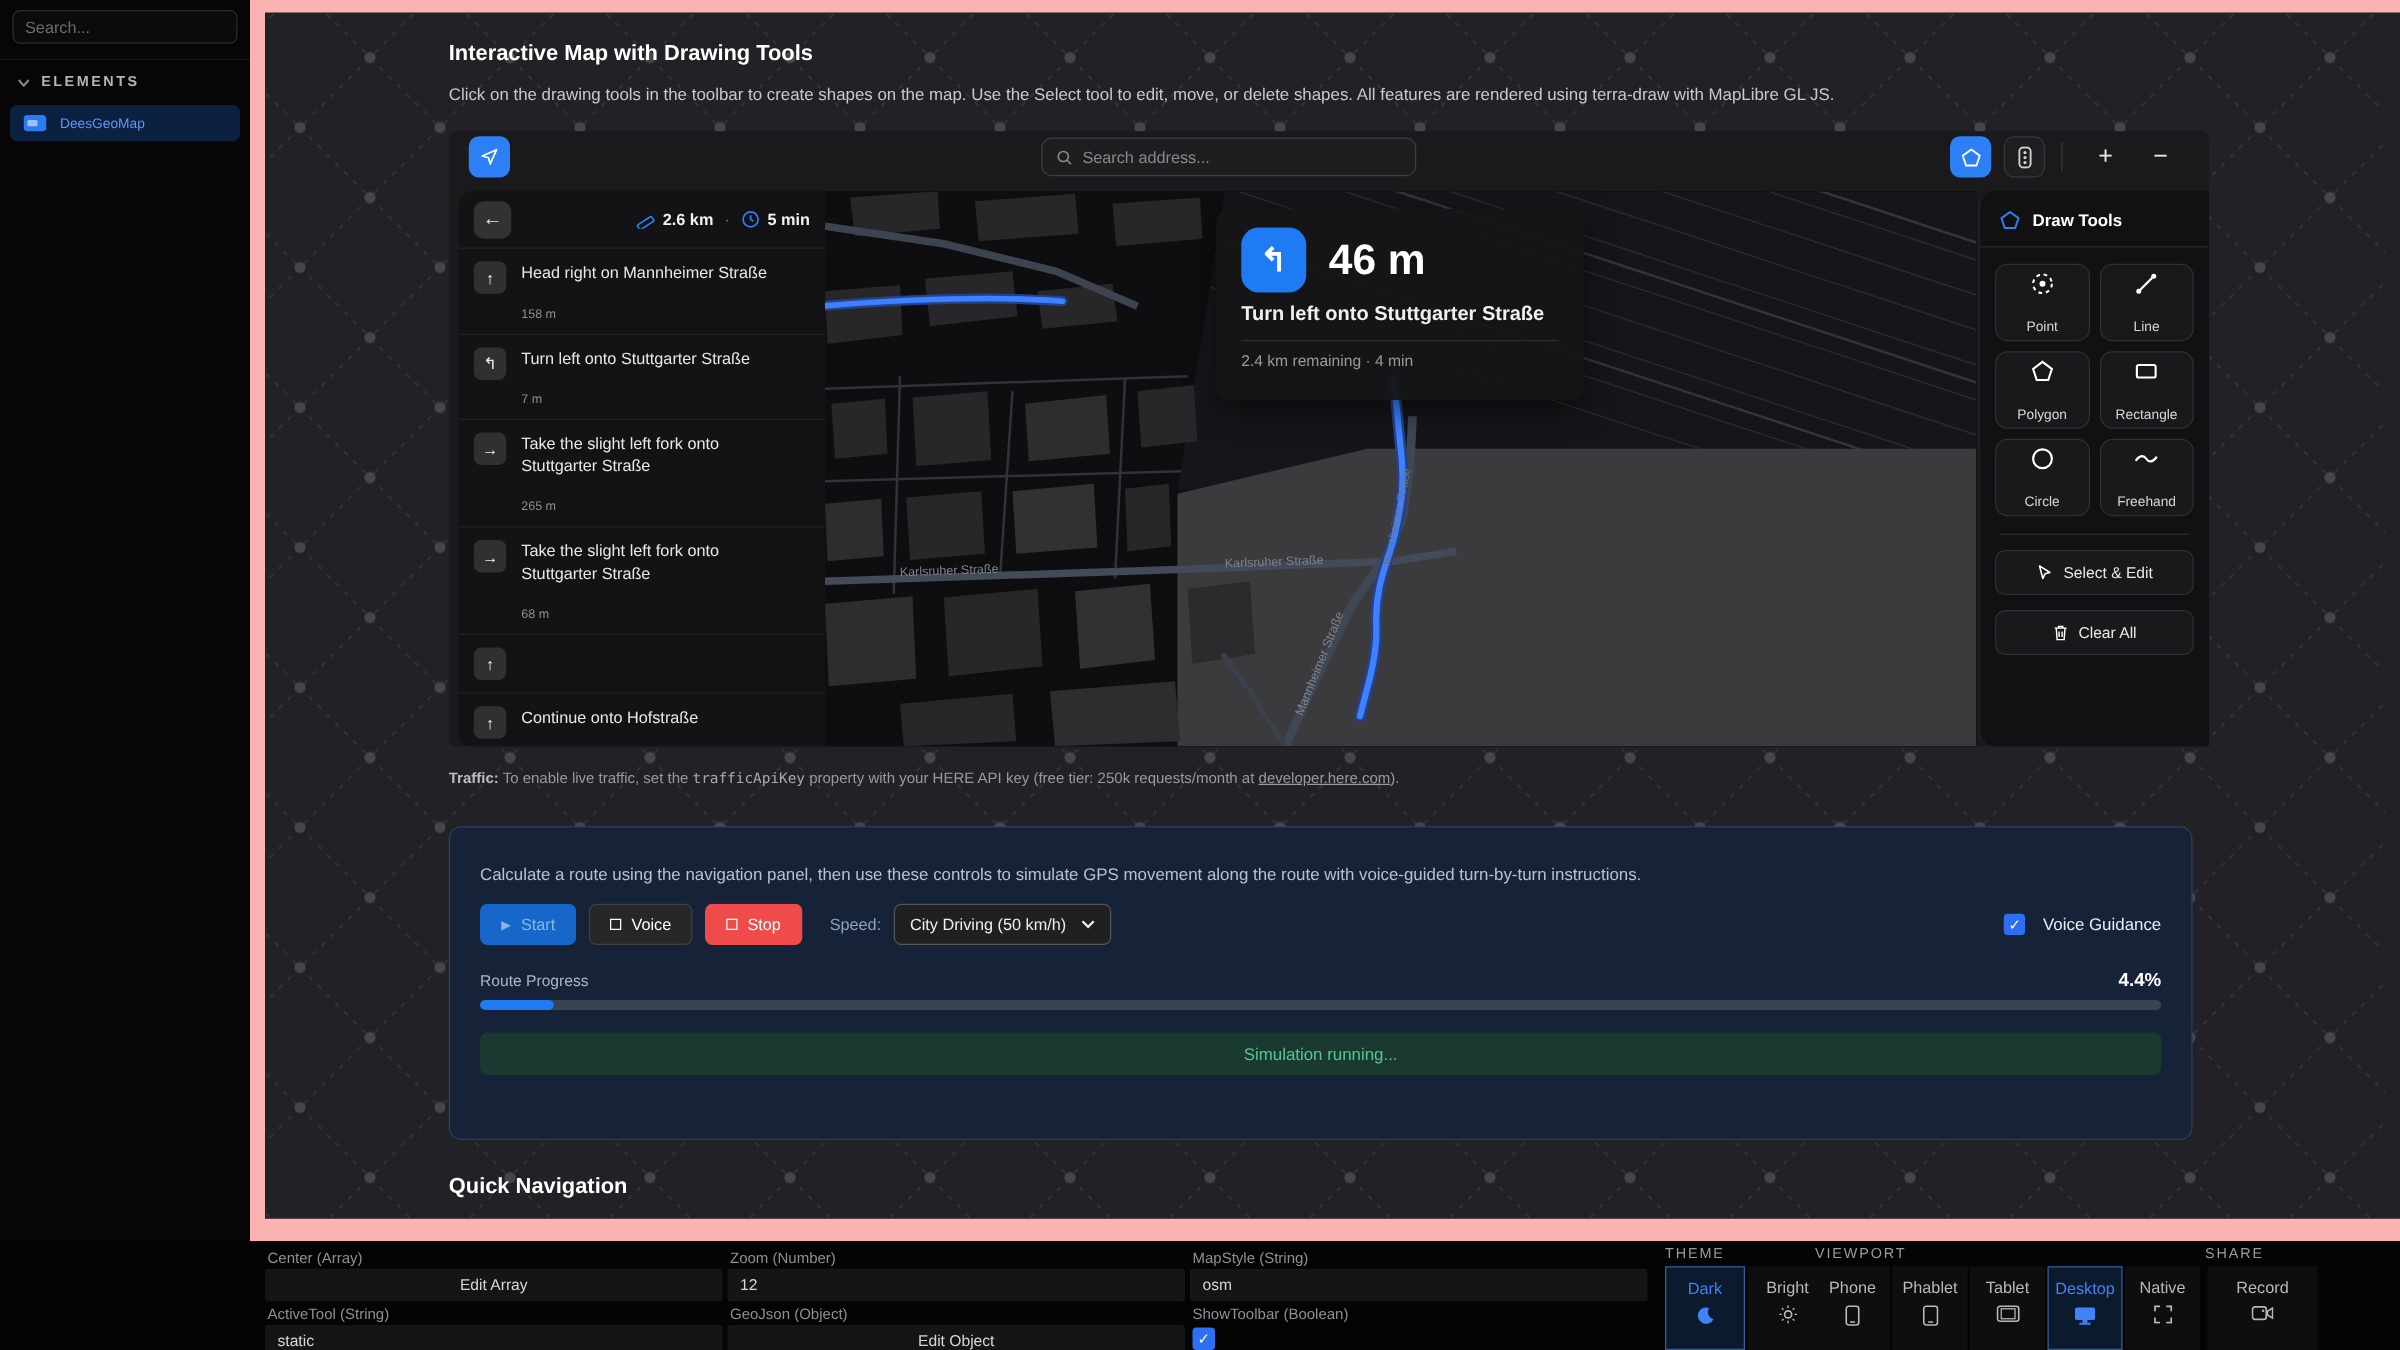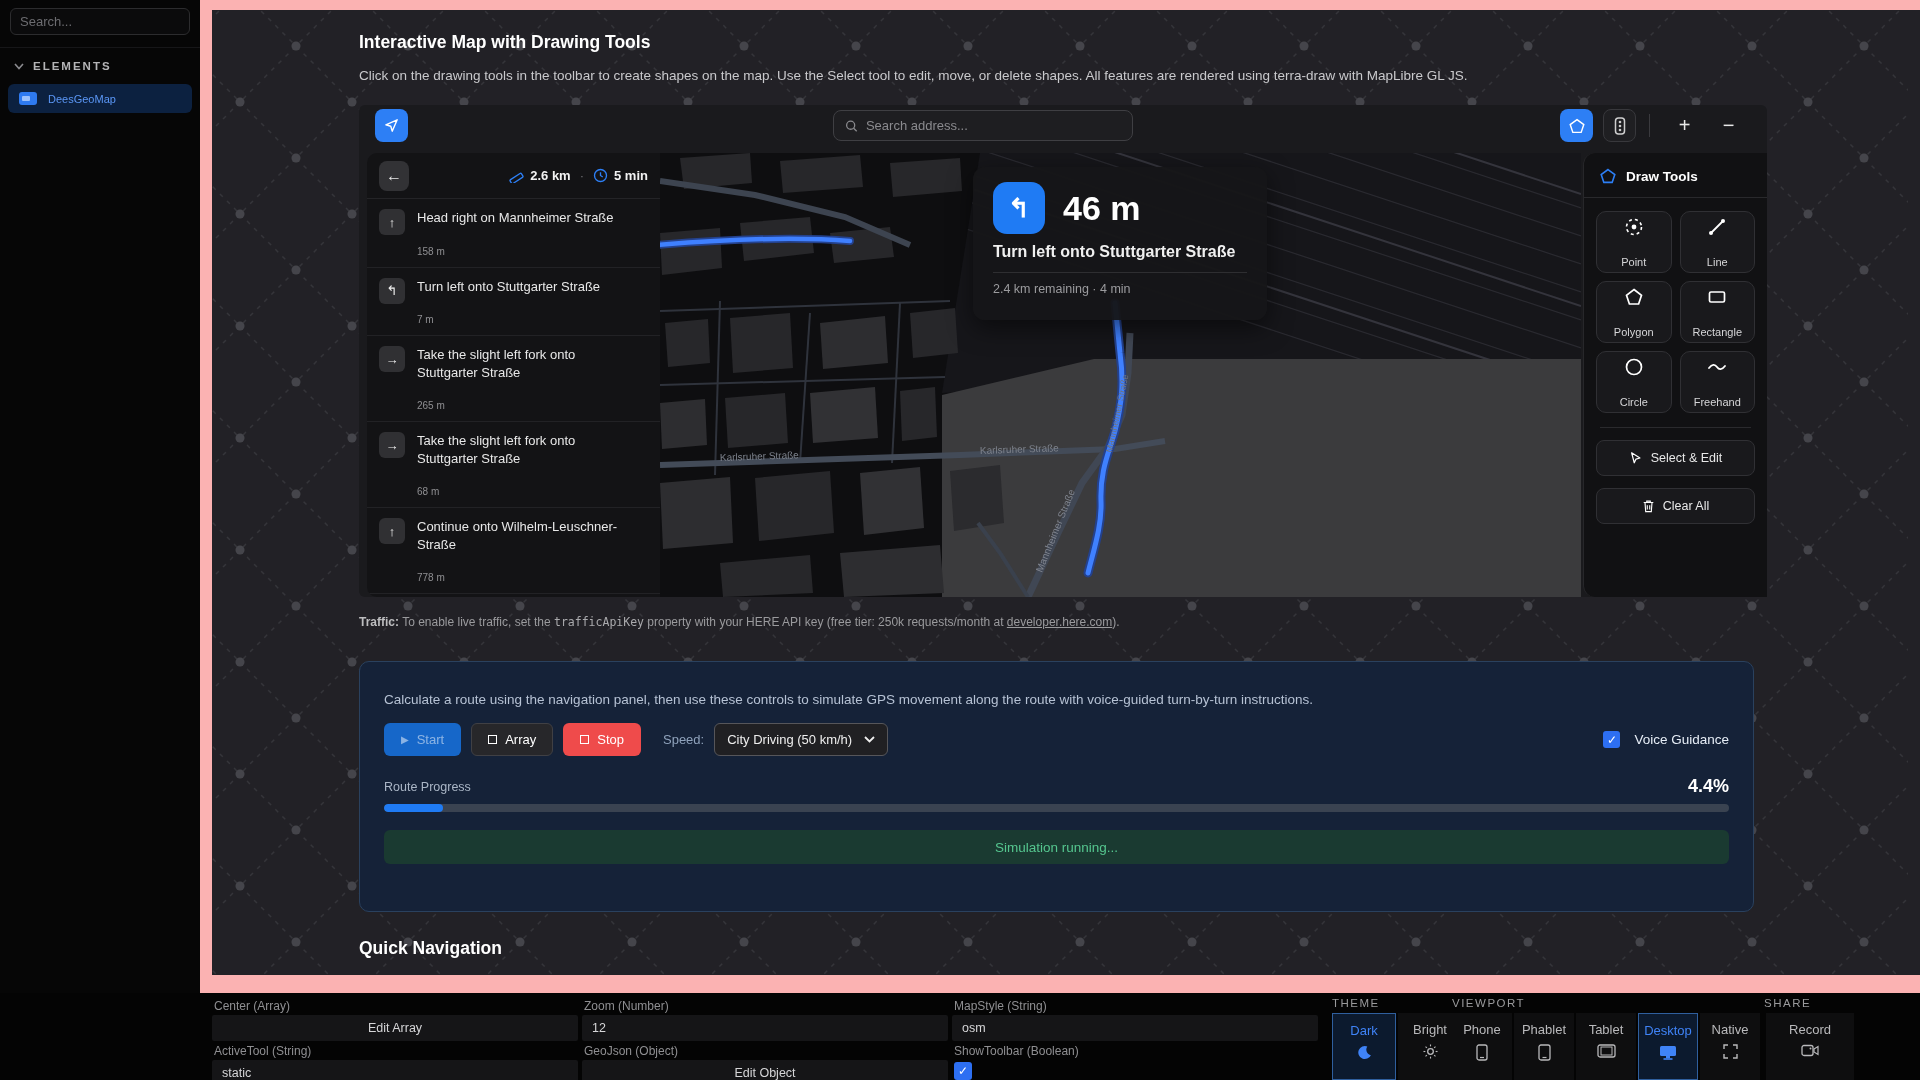--- a/index.html
+++ b/index.html
@@ -113,21 +113,21 @@
   .play { font-size:10px; }
   .speed-label { margin-left:12px; color:#8fa2bb; font-size:13px; }
   .speed-select { background:#202023; border:1px solid #56565a; border-radius:6px; padding:8px 12px;
     color:#eee; font-size:13px; display:flex; align-items:center; gap:12px; cursor:pointer; }
   .gps-spacer { flex:1; }
   .cb { width:17px; height:17px; background:#2d6ff2; border-radius:3px; color:#fff; font-size:12px;
     display:flex; align-items:center; justify-content:center; cursor:pointer; }
   .voice-label { color:#e6edf6; font-size:13.5px; margin-left:4px; }
   .prog-row { display:flex; justify-content:space-between; align-items:center; margin-top:20px; }
   .prog-label { color:#aab6c6; font-size:12.5px; }
-  .prog-val { color:#fff; font-size:18px; font-weight:bold; }
+  .prog-val { color:#fff; font-size:15px; font-weight:bold; }
   .prog-track { margin-top:7px; height:8px; background:#3a4351; border-radius:4px; overflow:hidden; }
   .prog-fill { height:100%; background:#1f7bf4; border-radius:4px; }
   .gps-status { margin-top:18px; height:34px; background:#1a3a31; border-radius:6px;
     display:flex; align-items:center; justify-content:center; color:#55c68f; font-size:13.5px; }
 
   .quick-title { position:absolute; left:147px; top:928px; color:#fff; font-size:17.5px; font-weight:bold; }
 
   
   #bottom { position:absolute; left:0; top:993px; width:1920px; height:87px; background:#040404; overflow:hidden; }
   .prop { position:absolute; width:366px; }
@@ -259,24 +259,20 @@
       </div>
       <div class="step">
         <div class="step-ic">→</div>
         <div style="max-width:210px">
               <div class="step-t">Take the slight left fork onto Stuttgarter Straße</div>
              <div class="step-d">68 m</div>
             </div>
       </div>
       <div class="step">
         <div class="step-ic">↑</div>
-        <div style="max-width:210px">
-              <div class="step-t">Continue onto Wilhelm-Leuschner-Straße</div>
-             <div class="step-d">778 m</div>
-            </div>
       </div>
       <div class="step">
         <div class="step-ic">↑</div>
         <div>
               <div class="step-t">Continue onto Hofstraße</div>
              <div class="step-d">131 m</div>
             </div>
       </div>
     </div>
 
@@ -435,21 +431,21 @@
 
   <div id="gps">
     <div class="gps-desc">Calculate a route using the navigation panel, then use these controls to simulate GPS movement along the route with voice-guided turn-by-turn instructions.</div>
     <div class="gps-controls">
       <div class="btn btn-start">
         <span class="play">▶</span>
         <span>Start</span>
       </div>
       <div class="btn btn-pause">
         <span class="sq"></span>
-        <span>Array</span>
+        <span>Voice</span>
       </div>
       <div class="btn btn-stop">
         <span class="sq"></span>
         <span>Stop</span>
       </div>
       <span class="speed-label">Speed:</span>
       <div class="speed-select">
         <span>City Driving (50 km/h)</span>
         <svg width="11" height="7" viewBox="0 0 11 7">
           <polyline points="1,1 5.5,5.5 10,1" fill="none" stroke="#eee" stroke-width="1.8"></polyline>

